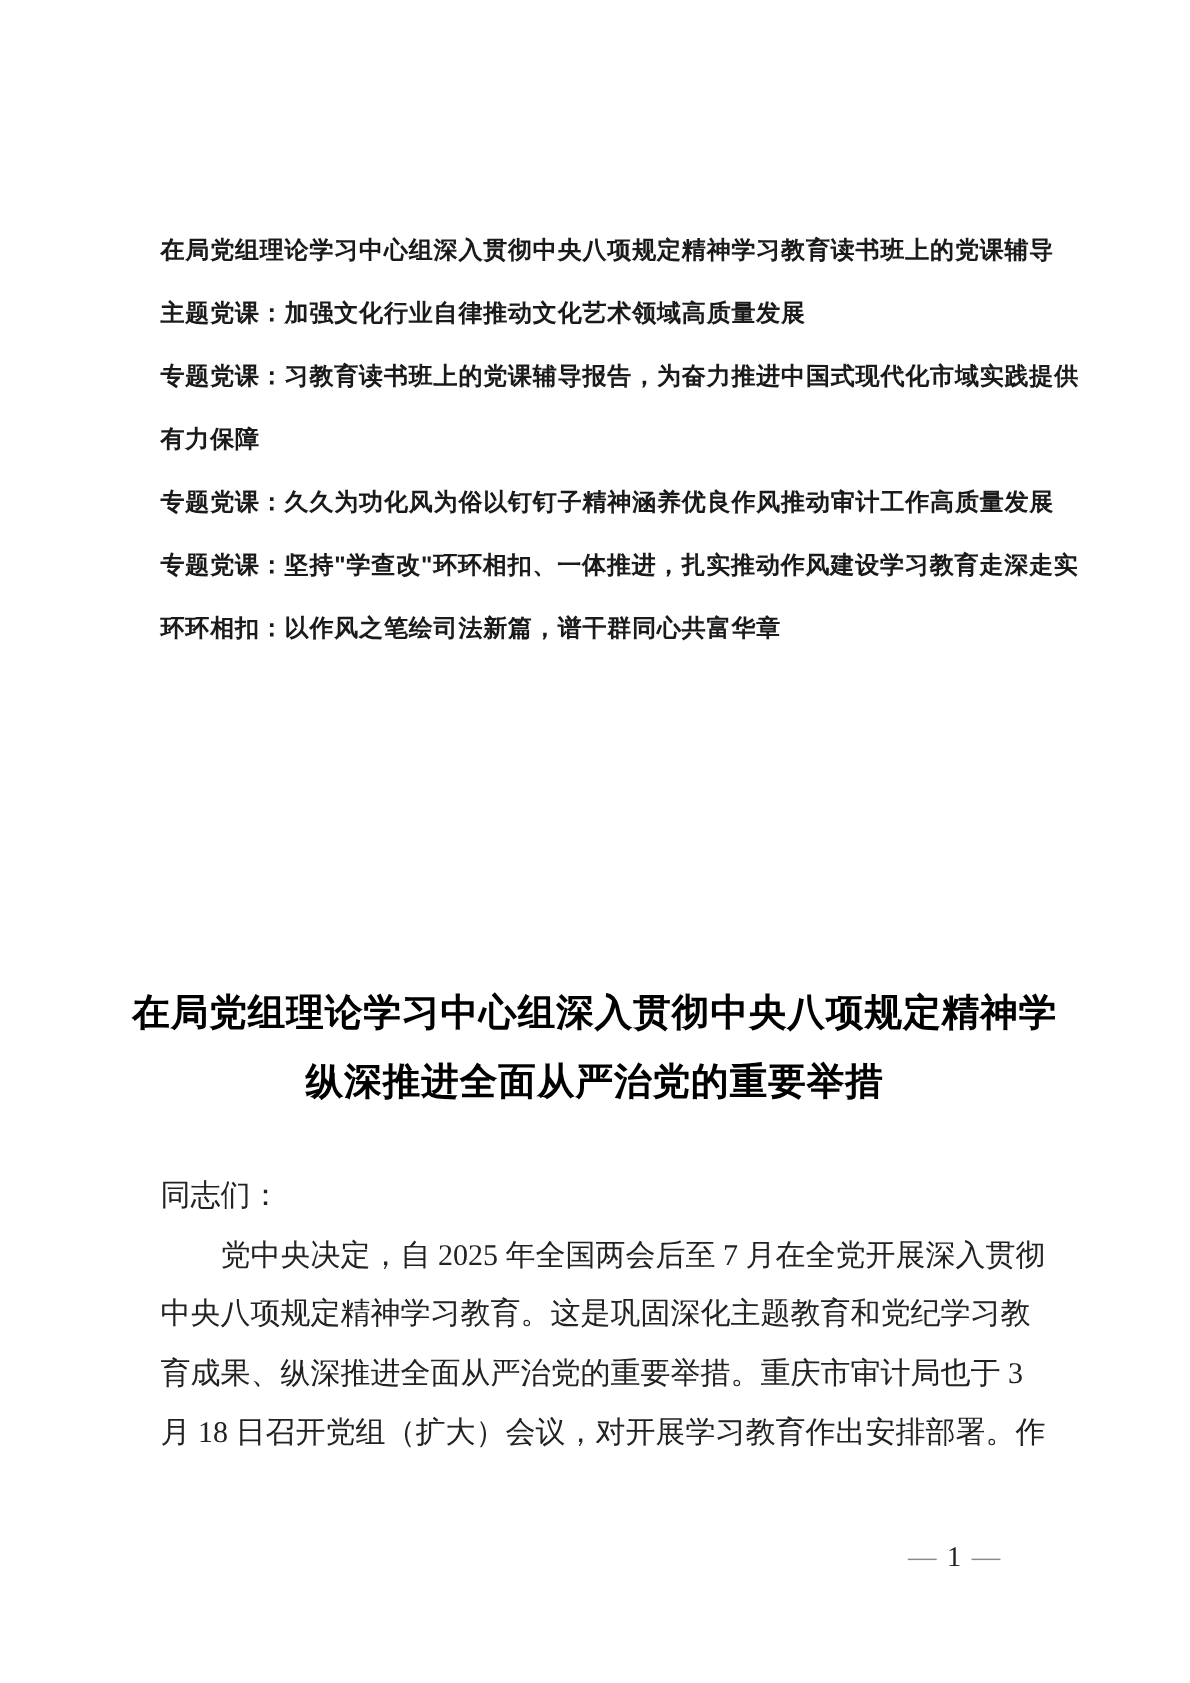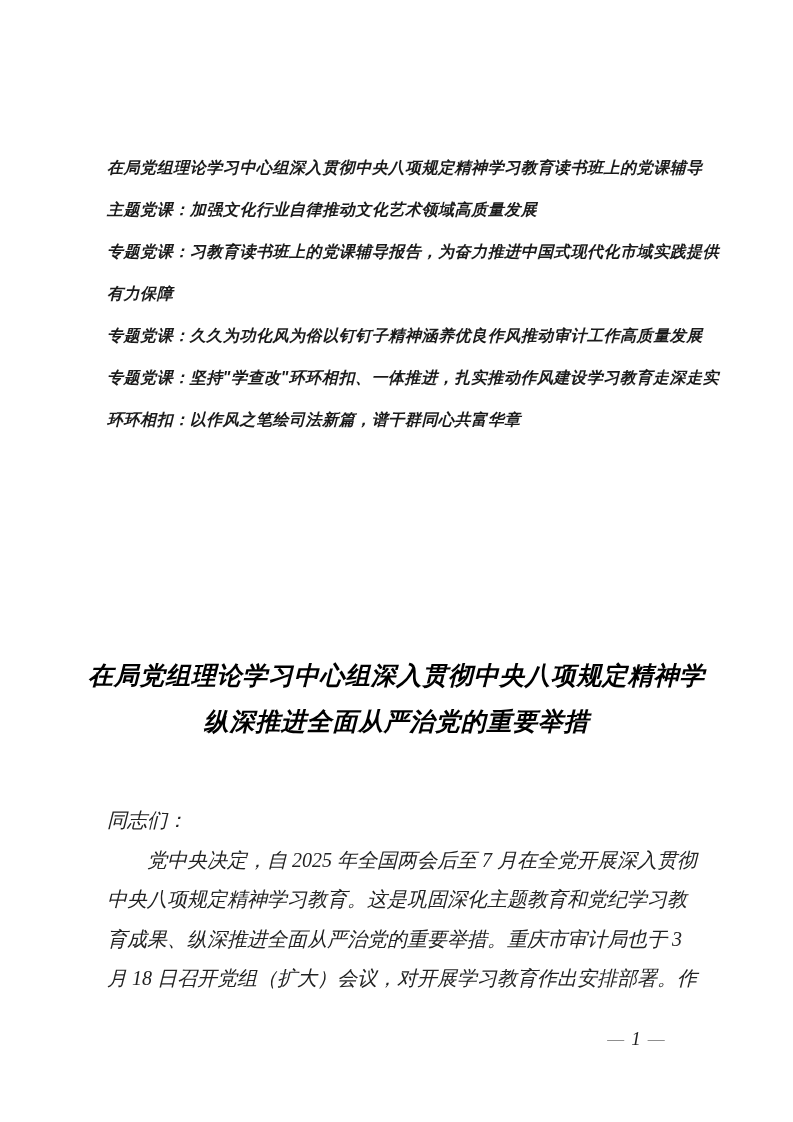--- a/index.html
+++ b/index.html
@@ -6,21 +6,20 @@
     margin: 0;
     padding: 0;
     background: #ffffff;
   }
   .page {
     position: relative;
     width: 784px;
     height: 1122px;
     background: #ffffff;
     overflow: hidden;
-    font-style: italic;
   }
 
   
   .toc {
     position: absolute;
     left: 107px;
     top: 147px;
     width: 600px;
   }
   .toc-line {
@@ -52,21 +51,20 @@
     white-space: nowrap;
     color: #000000;
   }
 
   
   .body-text {
     position: absolute;
     left: 107px;
     top: 778px;
     width: 586px;
-    margin-top: 23px;
   }
   .body-line {
     font-family: "Liberation Serif", "DejaVu Serif", serif;
     font-size: 20px;
     line-height: 39.5px;
     height: 39.5px;
     white-space: nowrap;
     color: #222222;
   }
   .body-line.indent {

